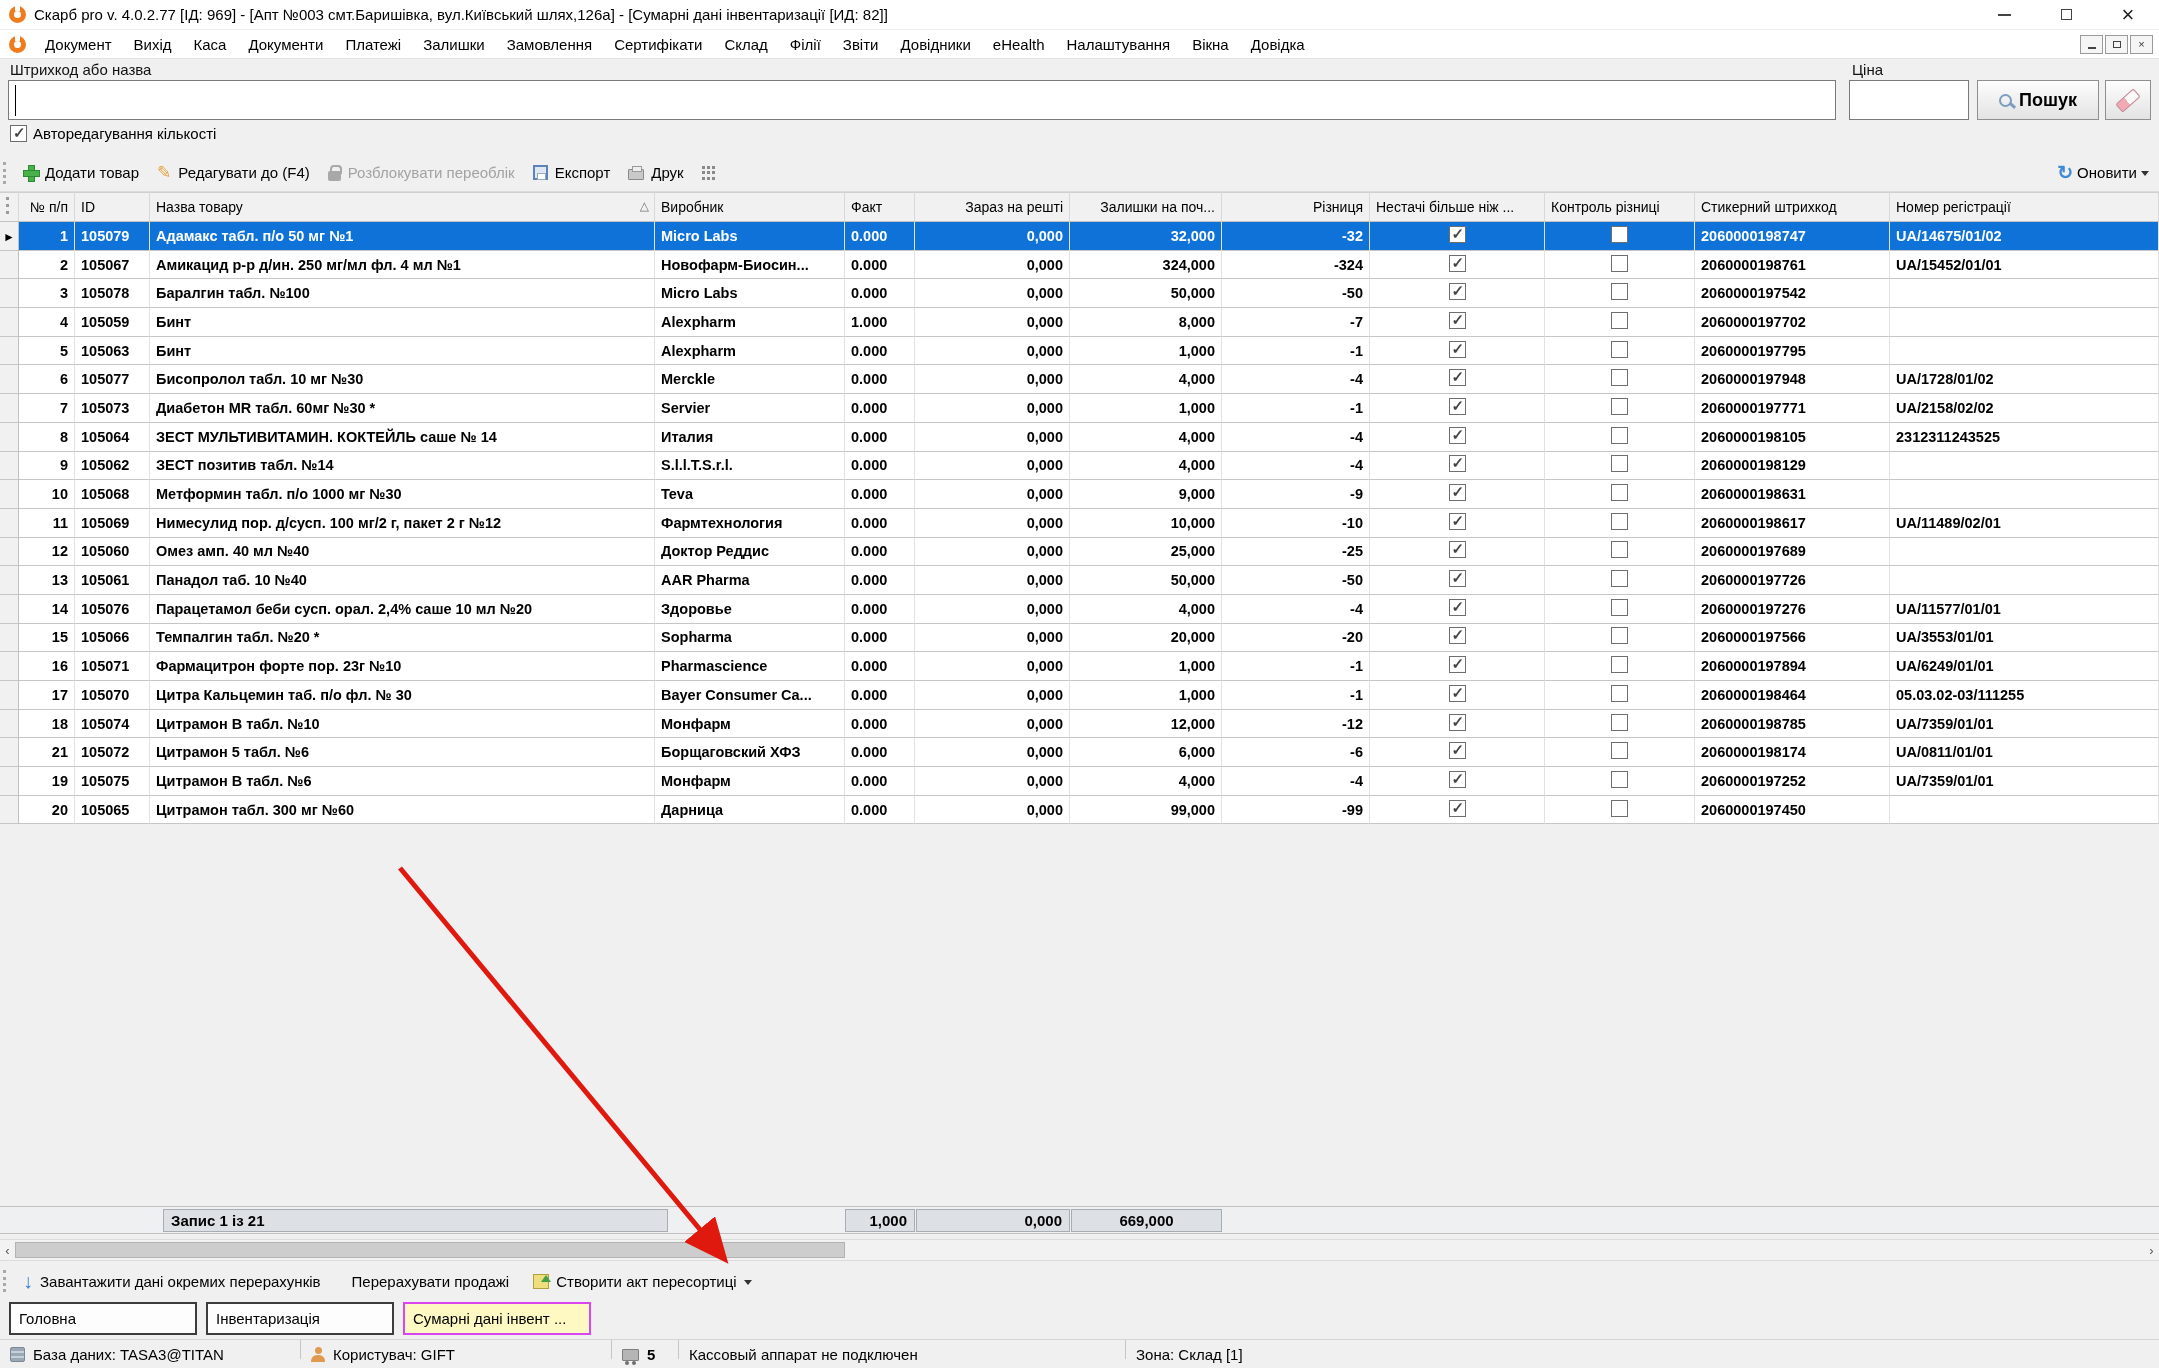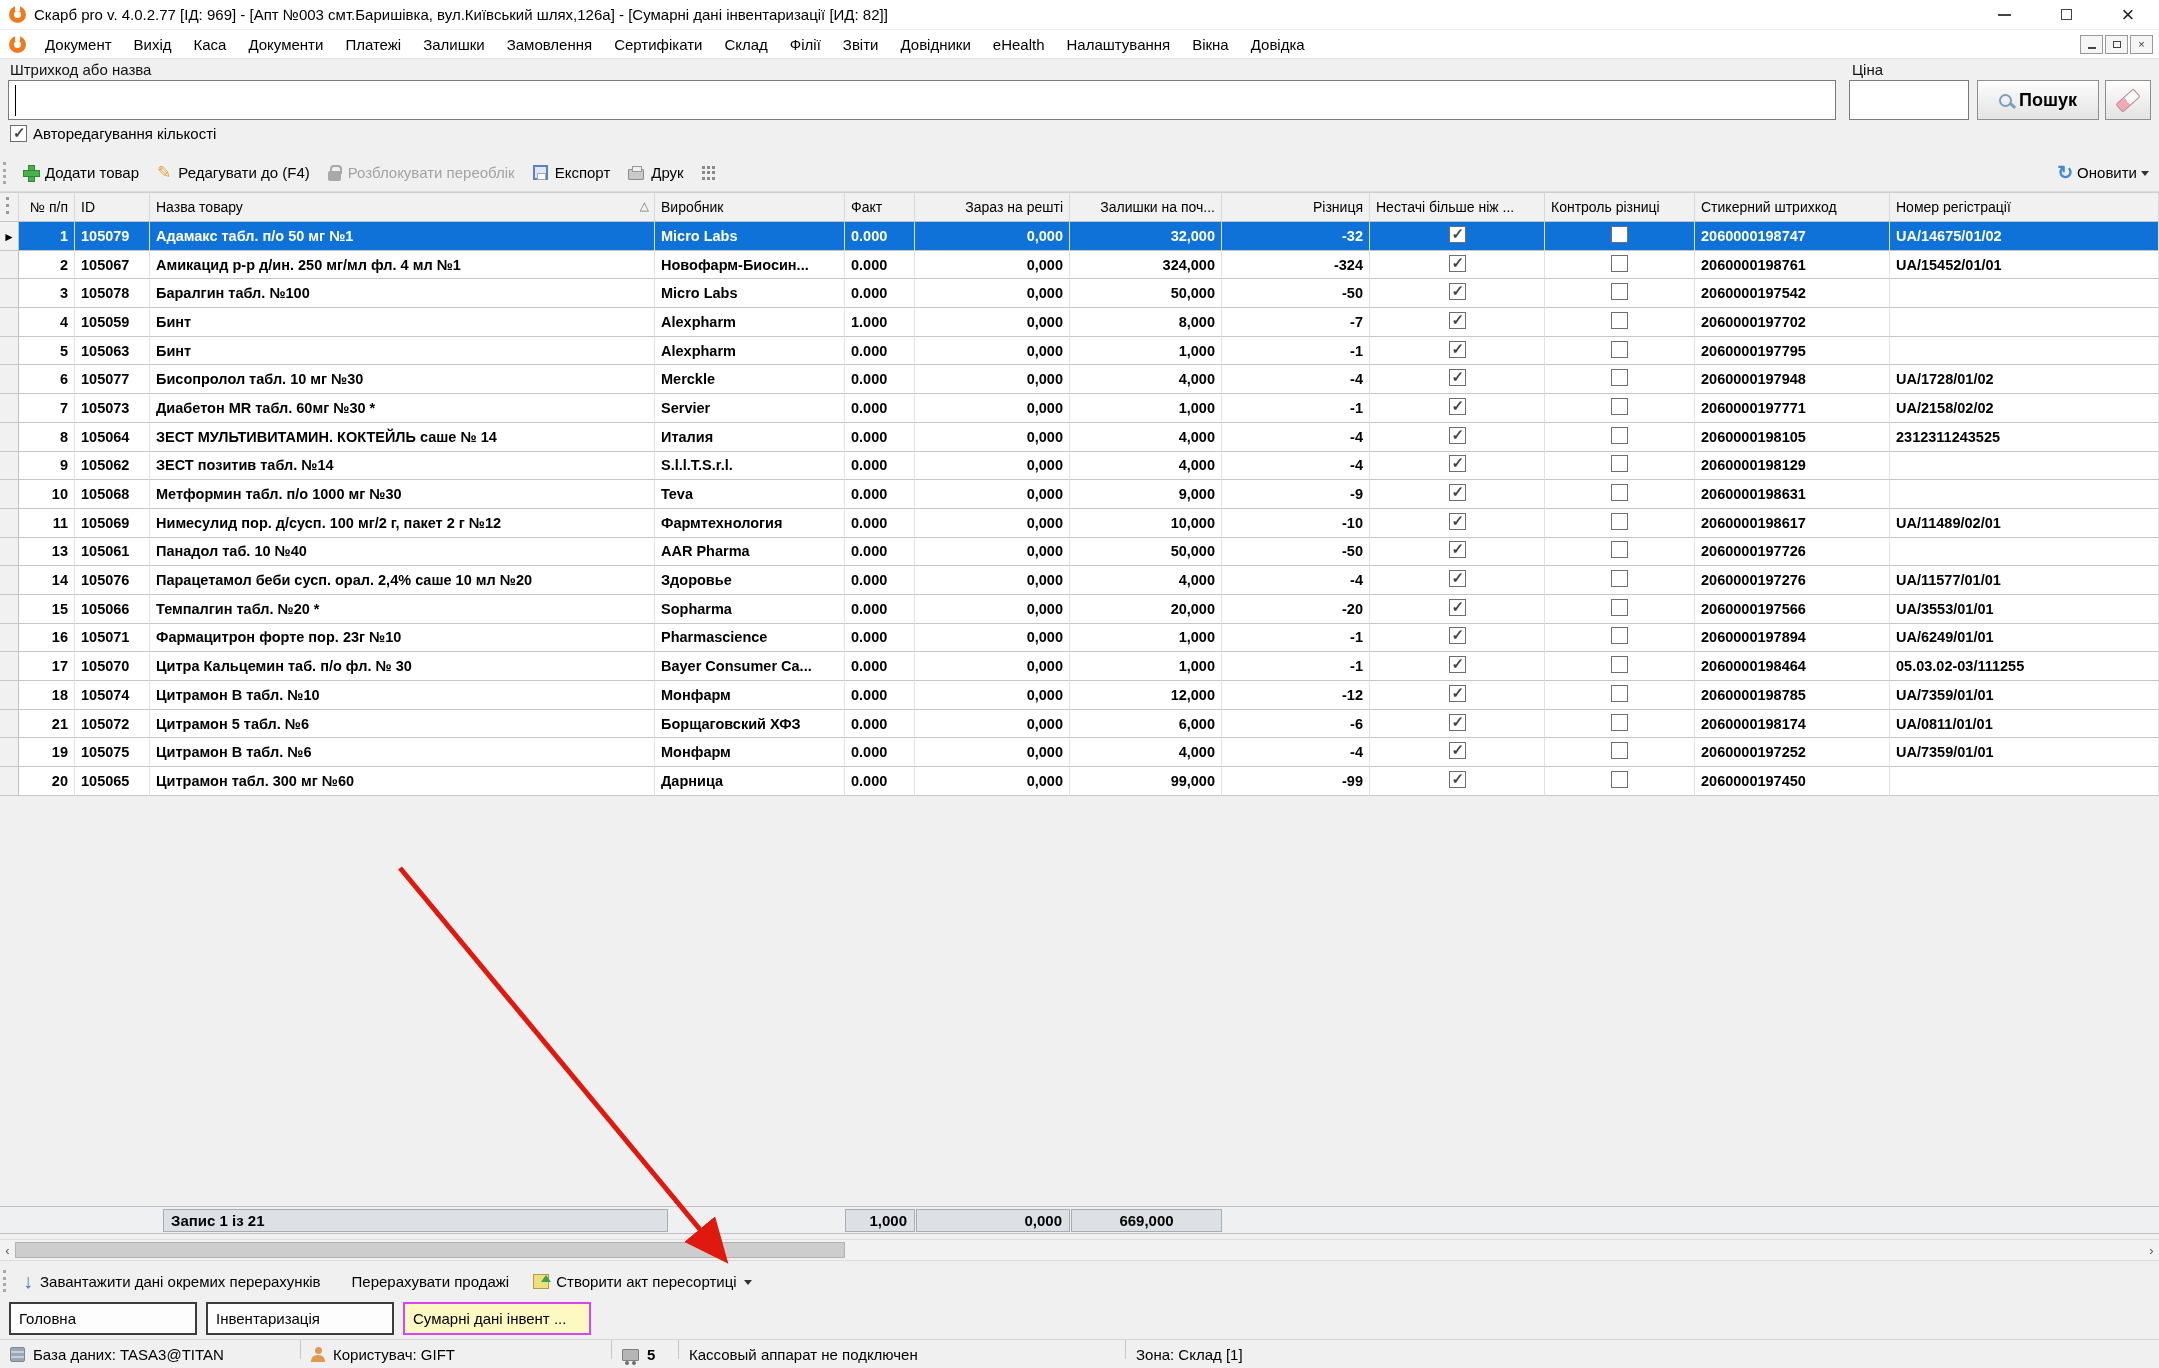--- a/index.html
+++ b/index.html
@@ -417,20 +417,35 @@
         <td class="al-right col-rest">0,000</td>
         <td class="al-right col-begin">10,000</td>
         <td class="al-right col-diff">-10</td>
         <td class="al-center col-shortage"><span class="cbx on"></span></td>
         <td class="al-center col-control"><span class="cbx"></span></td>
         <td class="al-left col-barcode">2060000198617</td>
         <td class="al-left col-reg">UA/11489/02/01</td>
       </tr>
       <tr>
         <td class="al-left col-grip"></td>
+        <td class="al-right col-num">12</td>
+        <td class="al-left col-id">105060</td>
+        <td class="al-left col-name">Омез амп. 40 мл №40</td>
+        <td class="al-left col-maker">Доктор Реддис</td>
+        <td class="al-left col-fact">0.000</td>
+        <td class="al-right col-rest">0,000</td>
+        <td class="al-right col-begin">25,000</td>
+        <td class="al-right col-diff">-25</td>
+        <td class="al-center col-shortage"><span class="cbx on"></span></td>
+        <td class="al-center col-control"><span class="cbx"></span></td>
+        <td class="al-left col-barcode">2060000197689</td>
+        <td class="al-left col-reg"></td>
+      </tr>
+      <tr>
+        <td class="al-left col-grip"></td>
         <td class="al-right col-num">13</td>
         <td class="al-left col-id">105061</td>
         <td class="al-left col-name">Панадол таб. 10 №40</td>
         <td class="al-left col-maker">AAR Pharma</td>
         <td class="al-left col-fact">0.000</td>
         <td class="al-right col-rest">0,000</td>
         <td class="al-right col-begin">50,000</td>
         <td class="al-right col-diff">-50</td>
         <td class="al-center col-shortage"><span class="cbx on"></span></td>
         <td class="al-center col-control"><span class="cbx"></span></td>

